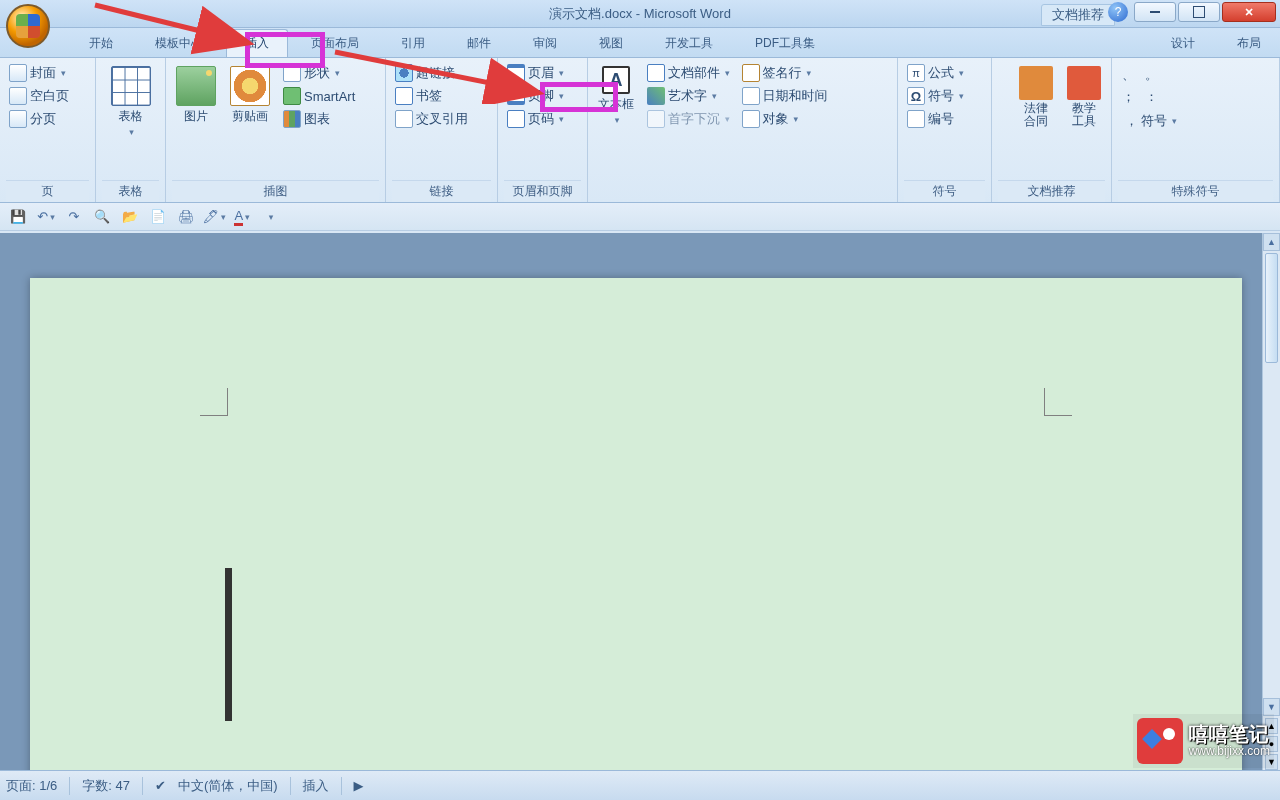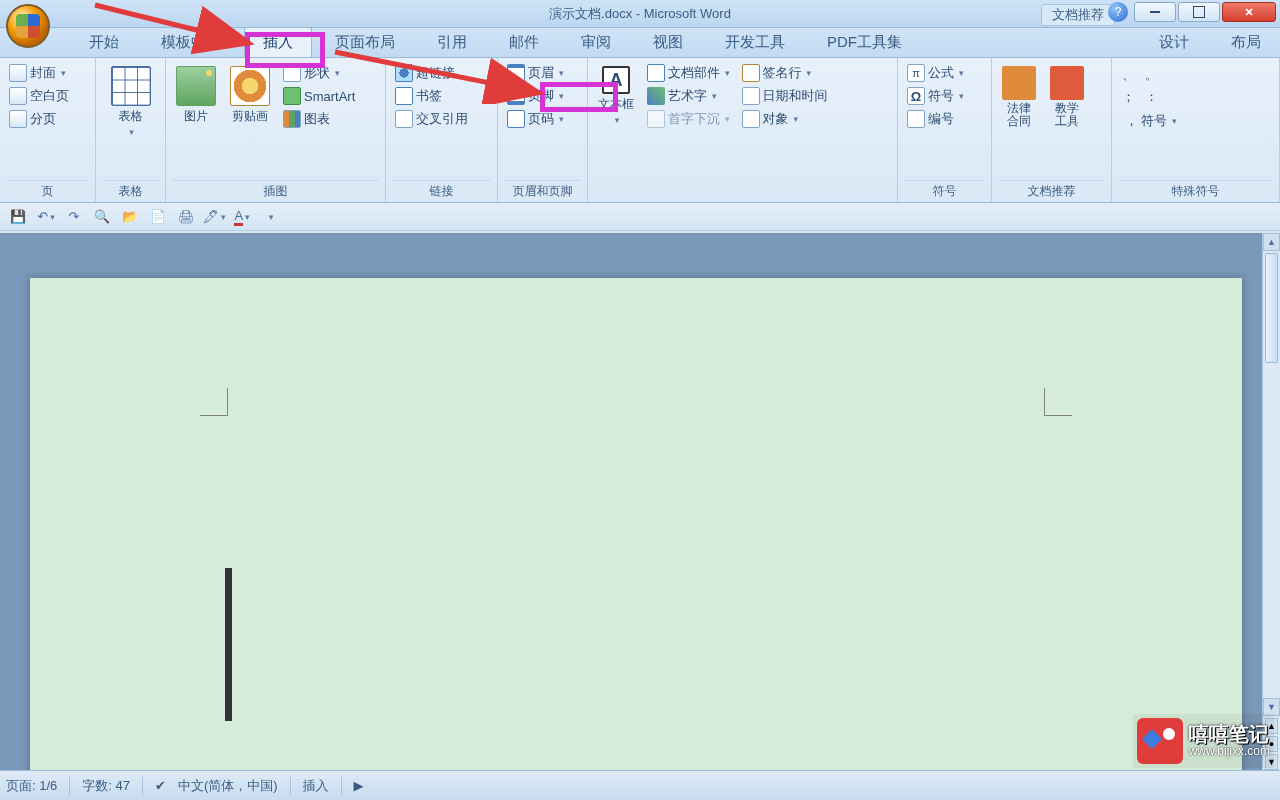--- a/index.html
+++ b/index.html
@@ -15,21 +15,21 @@
 .win-controls { position:absolute; right:4px; top:2px; display:flex; gap:2px; }
 .win-btn { width:42px; height:20px; border:1px solid #8aa8c8; background:linear-gradient(#f2f8ff,#d2e4f5); border-radius:3px; display:flex; align-items:center; justify-content:center; font-size:11px; color:#2d4c72; }
 .win-btn.close { width:54px; background:linear-gradient(#f07a6a,#d43f2e); color:#fff; border-color:#a52f1e; }
 .win-btn.close::before{content:"✕"; font-weight:bold;}
 .win-btn.min::before{content:"";width:10px;height:2px;background:#2d4c72;}
 .win-btn.max::before{content:"";width:10px;height:10px;border:1px solid #2d4c72;}
 .help-icon{width:20px;height:20px;border-radius:50%;background:radial-gradient(circle at 35% 30%,#8fc4f7,#2e6ad1);color:#fff;font-size:12px;margin-right:4px;display:flex;align-items:center;justify-content:center;}
 
 
 .tabs { height: 30px; display:flex; align-items:flex-end; padding-left:70px; gap:4px; background:linear-gradient(#cfe3f7,#c2dbf2); border-bottom:1px solid #9bb9d9;}
-.tab { padding: 5px 18px; font-size: 15px; color:#3b5d84; border:1px solid transparent; border-bottom:none; cursor:pointer; border-radius:3px 3px 0 0;}
+.tab { padding: 5px 18px; font-size: 12px; color:#3b5d84; border:1px solid transparent; border-bottom:none; cursor:pointer; border-radius:3px 3px 0 0;}
 .tab.active { background:#e9f2fb; border-color:#9bb9d9; color:#1b3e68; }
 
 
 .ribbon { height: 145px; background:linear-gradient(#e8f1fa,#d9e8f6); display:flex; border-bottom:1px solid #9bb9d9; position:relative;}
 .rgroup { border-right:1px solid #b7cde4; display:flex; flex-direction:column; padding:4px 6px 0; }
 .rgroup-body { flex:1; display:flex; gap:6px; align-items:flex-start;}
 .rgroup-label { text-align:center; font-size:12px; color:#3d5c82; padding:2px 0; border-top:1px solid #c5d8ec; margin-top:2px; background:#dbe9f6;}
 .ritem { display:flex; align-items:center; gap:3px; font-size:13px; color:#2d4c72; padding:2px 3px; white-space:nowrap; cursor:pointer;}
 .bigitem { display:flex; flex-direction:column; align-items:center; gap:2px; font-size:12px; color:#2d4c72; padding:4px 4px; cursor:pointer;}
 .bigitem .ico{width:40px;height:40px;}
@@ -302,21 +302,21 @@
       <div class="ritem">
             <span class="ico num"></span>
             <span>编号</span>
           </div>
     </div>
       </div>
     <div class="rgroup-label">符号</div>
   </div>
 
   <div class="rgroup" style="width:120px">
-    <div class="rgroup-body" style="justify-content:flex-start">
+    <div class="rgroup-body" style="justify-content:flex-end">
       <div class="bigitem">
           <span class="ico law" style="width:34px;height:34px"></span>
           <span style="white-space:pre;text-align:center;line-height:1.1">法律
 合同</span>
         </div>
       <div class="bigitem">
           <span class="ico teach" style="width:34px;height:34px"></span>
           <span style="white-space:pre;text-align:center;line-height:1.1">教学
 工具</span>
         </div>

